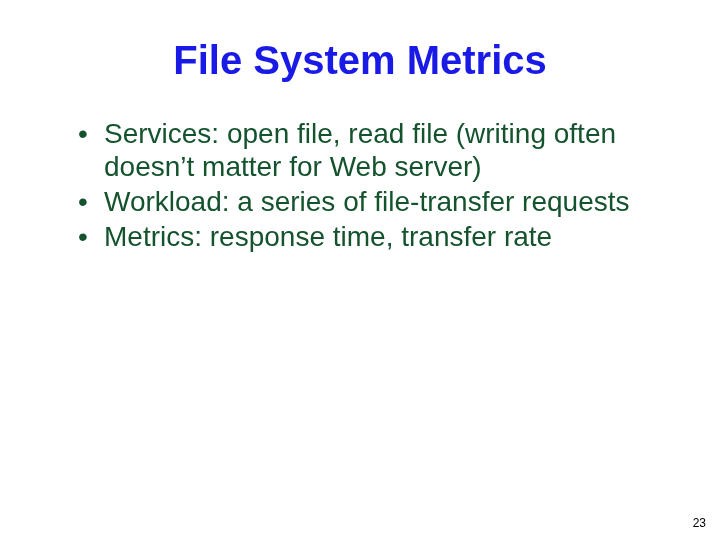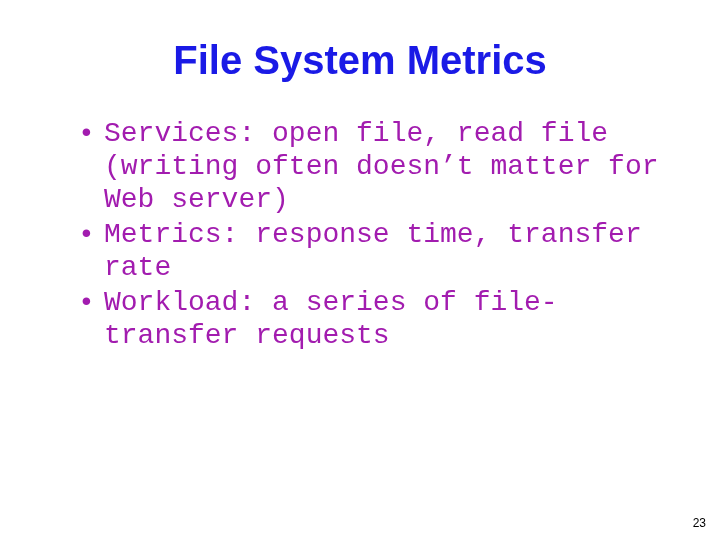--- a/index.html
+++ b/index.html
@@ -12,23 +12,23 @@
   }
   .title {
     font-family: "Comic Sans MS", "Comic Sans", cursive, sans-serif;
     font-size: 40px;
     font-weight: bold;
     color: #1a1ae6;
     text-align: center;
     margin-bottom: 34px;
   }
   .bullets {
-    font-family: Liberation Mono, monospace;
+    font-family: Liberation Sans, sans-serif;
     font-size: 28px;
-    color: #a21caf;
+    color: #14532d;
     line-height: 1.18;
     list-style: none;
     padding-left: 18px;
   }
   .bullets li {
     position: relative;
     padding-left: 26px;
     margin-bottom: 2px;
   }
   .bullets li::before {
@@ -48,17 +48,17 @@
     color: #000000;
   }
 </style>
 </head>
 <body>
 
 <div class="slide">
   <h1 class="title">File System Metrics</h1>
   <ul class="bullets">
     <li>Services: open file, read file (writing often doesn’t matter for Web server)</li>
+    <li>Workload: a series of file-transfer requests</li>
     <li>Metrics: response time, transfer rate</li>
-    <li>Workload: a series of file-transfer requests</li>
   </ul>
   <div class="page-number">23</div>
 </div>
 
 </body></html>

